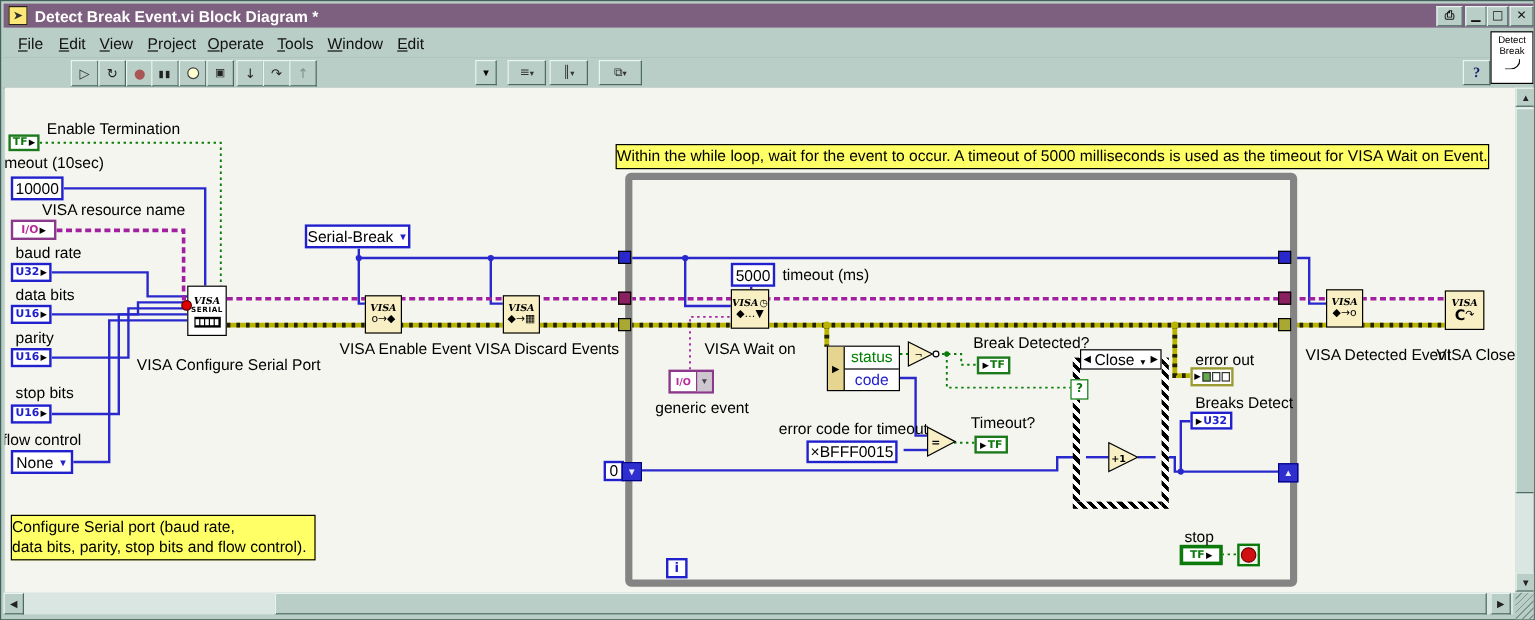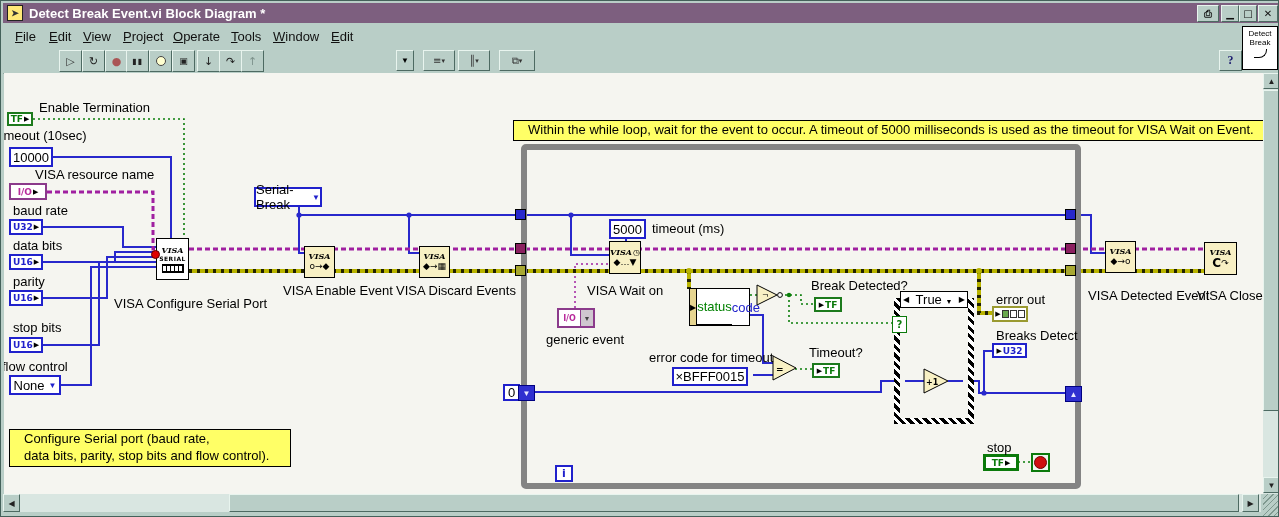--- a/index.html
+++ b/index.html
@@ -36,21 +36,21 @@
            display:flex;align-items:center;justify-content:center;color:#1a1a6e;}
   #viicon{position:absolute;left:1241px;top:25px;width:36px;height:44px;background:#fff;border:1px solid #000;
           font:8px "Liberation Sans",sans-serif;color:#000;text-align:center;line-height:9px;padding-top:2px;box-sizing:border-box;}
   #viicon .hook{width:12px;height:8px;border:1px solid #000;border-top:none;border-left:none;border-radius:0 0 8px 0;margin:2px auto 0;}
   
   #viewport{position:absolute;left:3px;top:72px;width:1259px;height:421px;background:#f5f5f0;}
   #dlayer{position:absolute;left:0;top:0;width:1279px;height:517px;clip-path:inset(72px 17px 24px 3px);}
   #wires{position:absolute;left:0;top:0;z-index:2;}
   .lbl{position:absolute;font:13px "Liberation Sans",sans-serif;color:#000;white-space:nowrap;z-index:4;}
   .comment{position:absolute;background:#ffff66;border:1px solid #000;font:13px/1.3 "Liberation Sans",sans-serif;
-           color:#000;padding:1px 14px;white-space:pre-line;z-index:4;}
+           color:#000;padding:1px 0;white-space:pre-line;z-index:4;}
   .comment.oneline{white-space:nowrap;}
   .node{position:absolute;background:#f8f0c4;border:1px solid #000;display:flex;flex-direction:column;
         align-items:center;justify-content:center;z-index:3;box-sizing:border-box;}
   .node .visa{font:italic bold 8px "DejaVu Serif",serif;color:#000;line-height:9px;}
   .node .sub{font:bold 6px "DejaVu Sans",sans-serif;letter-spacing:.5px;line-height:7px;}
   .node .glyph{font:9px "DejaVu Sans",sans-serif;line-height:11px;color:#000;}
   .node .bigC{font:bold 12px "DejaVu Sans",sans-serif;line-height:12px;}
   .dip{width:22px;height:9px;background:#000;display:flex;gap:1px;align-items:center;justify-content:center;margin-top:2px;}
   .dip span{width:3px;height:5px;background:#fff;display:block;}
   .term{position:absolute;background:#fff;display:flex;align-items:center;justify-content:center;gap:1px;
@@ -79,21 +79,21 @@
   #qtunnel{position:absolute;left:891px;top:315px;width:13px;height:15px;background:#fff;border:1px solid #0b7a0b;
         color:#0b7a0b;font:bold 10px "DejaVu Sans",sans-serif;display:flex;align-items:center;justify-content:center;z-index:5;}
   #iterm{position:absolute;left:554px;top:464px;width:18px;height:17px;background:#fff;border:2px solid #2021cc;
         color:#2021cc;font:bold 11px "DejaVu Sans",sans-serif;display:flex;align-items:center;justify-content:center;z-index:4;box-sizing:border-box;}
   #condterm{position:absolute;left:1030px;top:452px;width:19px;height:19px;background:#eef6ee;border:2px solid #0b7a0b;
         display:flex;align-items:center;justify-content:center;z-index:4;box-sizing:border-box;}
   #condterm .stopdot{width:11px;height:11px;border-radius:50%;background:#d01010;border:1px solid #700000;}
   .reddot{position:absolute;left:150px;top:249px;width:7px;height:7px;border-radius:50%;background:#e00000;border:1px solid #600000;z-index:5;}
   #unbundle{position:absolute;left:688px;top:287px;width:61px;height:38px;border:1px solid #000;display:flex;z-index:3;background:#fff;box-sizing:border-box;}
   #unbundle .ucol{width:13px;background:#e6d590;border-right:1px solid #000;display:flex;align-items:center;justify-content:center;font-size:8px;color:#000;}
-  #unbundle .urows{flex:1;display:flex;flex-direction:row;}
+  #unbundle .urows{flex:1;display:flex;flex-direction:column;}
   #unbundle .urow{flex:1;display:flex;align-items:center;justify-content:center;font:13px "Liberation Sans",sans-serif;}
   #unbundle .urow:first-child{border-bottom:1px solid #000;color:#008000;}
   #unbundle .urow:last-child{color:#2021cc;}
   .geconst{position:absolute;left:556px;top:307px;width:38px;height:20px;border:2px solid #8b3a8b;background:#fff;
         display:flex;z-index:3;box-sizing:border-box;}
   .geconst .geio{flex:1;display:flex;align-items:center;justify-content:center;font:bold 8px "DejaVu Sans",sans-serif;color:#b82a9b;}
   .geconst .gedd{width:12px;background:#cfc7cf;border-left:1px solid #8b3a8b;display:flex;align-items:center;justify-content:center;font-size:7px;color:#444;}
   
   .sb{position:absolute;background:#d9e6e1;z-index:6;}
   .sbbtn{position:absolute;background:#b9cec7;border:1px solid;border-color:#e8f4ee #4d6a62 #4d6a62 #e8f4ee;
@@ -266,21 +266,21 @@
       <g stroke="#000" stroke-width="1" fill="#f8f0c4">
         <polygon points="923,368 923,392 947,380"></polygon>
       </g>
       <text x="925" y="384" font-size="8" font-weight="bold" font-family="DejaVu Sans">+1</text>
     </svg>
 
     <div id="loop"></div>
     <div id="case"></div>
     <div id="case-selector">
       <span class="csarr">◀</span>
-      <span class="cstxt"><span>True</span> <span style="font-size:7px">▼</span></span>
+      <span class="cstxt"><span>Close</span> <span style="font-size:7px">▼</span></span>
       <span class="csarr">▶</span>
     </div>
     <div id="qtunnel">?</div>
 
     <div class="tunnel tn-blue" style="left:514px;top:208px"></div>
     <div class="tunnel tn-purple" style="left:514px;top:242px"></div>
     <div class="tunnel tn-olive" style="left:514px;top:264px"></div>
     <div class="tunnel tn-blue" style="left:1064px;top:208px"></div>
     <div class="tunnel tn-purple" style="left:1064px;top:242px"></div>
     <div class="tunnel tn-olive" style="left:1064px;top:264px"></div>
@@ -338,21 +338,21 @@
           <span></span>
           <span></span>
           <span></span>
         </span>
     </div>
     <div class="reddot"></div>
     <div class="lbl" style="left:113px;top:295px">VISA Configure Serial Port</div>
     <div class="comment" style="left:8px;top:428px;width:252px">Configure Serial port (baud rate,
 data bits, parity, stop bits and flow control).</div>
 
-    <div class="const" style="left:253px;top:186px;width:68px;height:20px">
+    <div class="const" style="left:253px;top:186px;width:88px;height:20px">
         <span>Serial-Break</span>
         <span class="dd-arrow">▼</span>
       </div>
     <div class="node" style="left:303px;top:245px;width:31px;height:32px">
       <span class="visa">VISA</span>
       <span class="glyph">o→◆</span>
     </div>
     <div class="node" style="left:418px;top:245px;width:31px;height:32px">
       <span class="visa">VISA</span>
       <span class="glyph">◆→▦</span>

